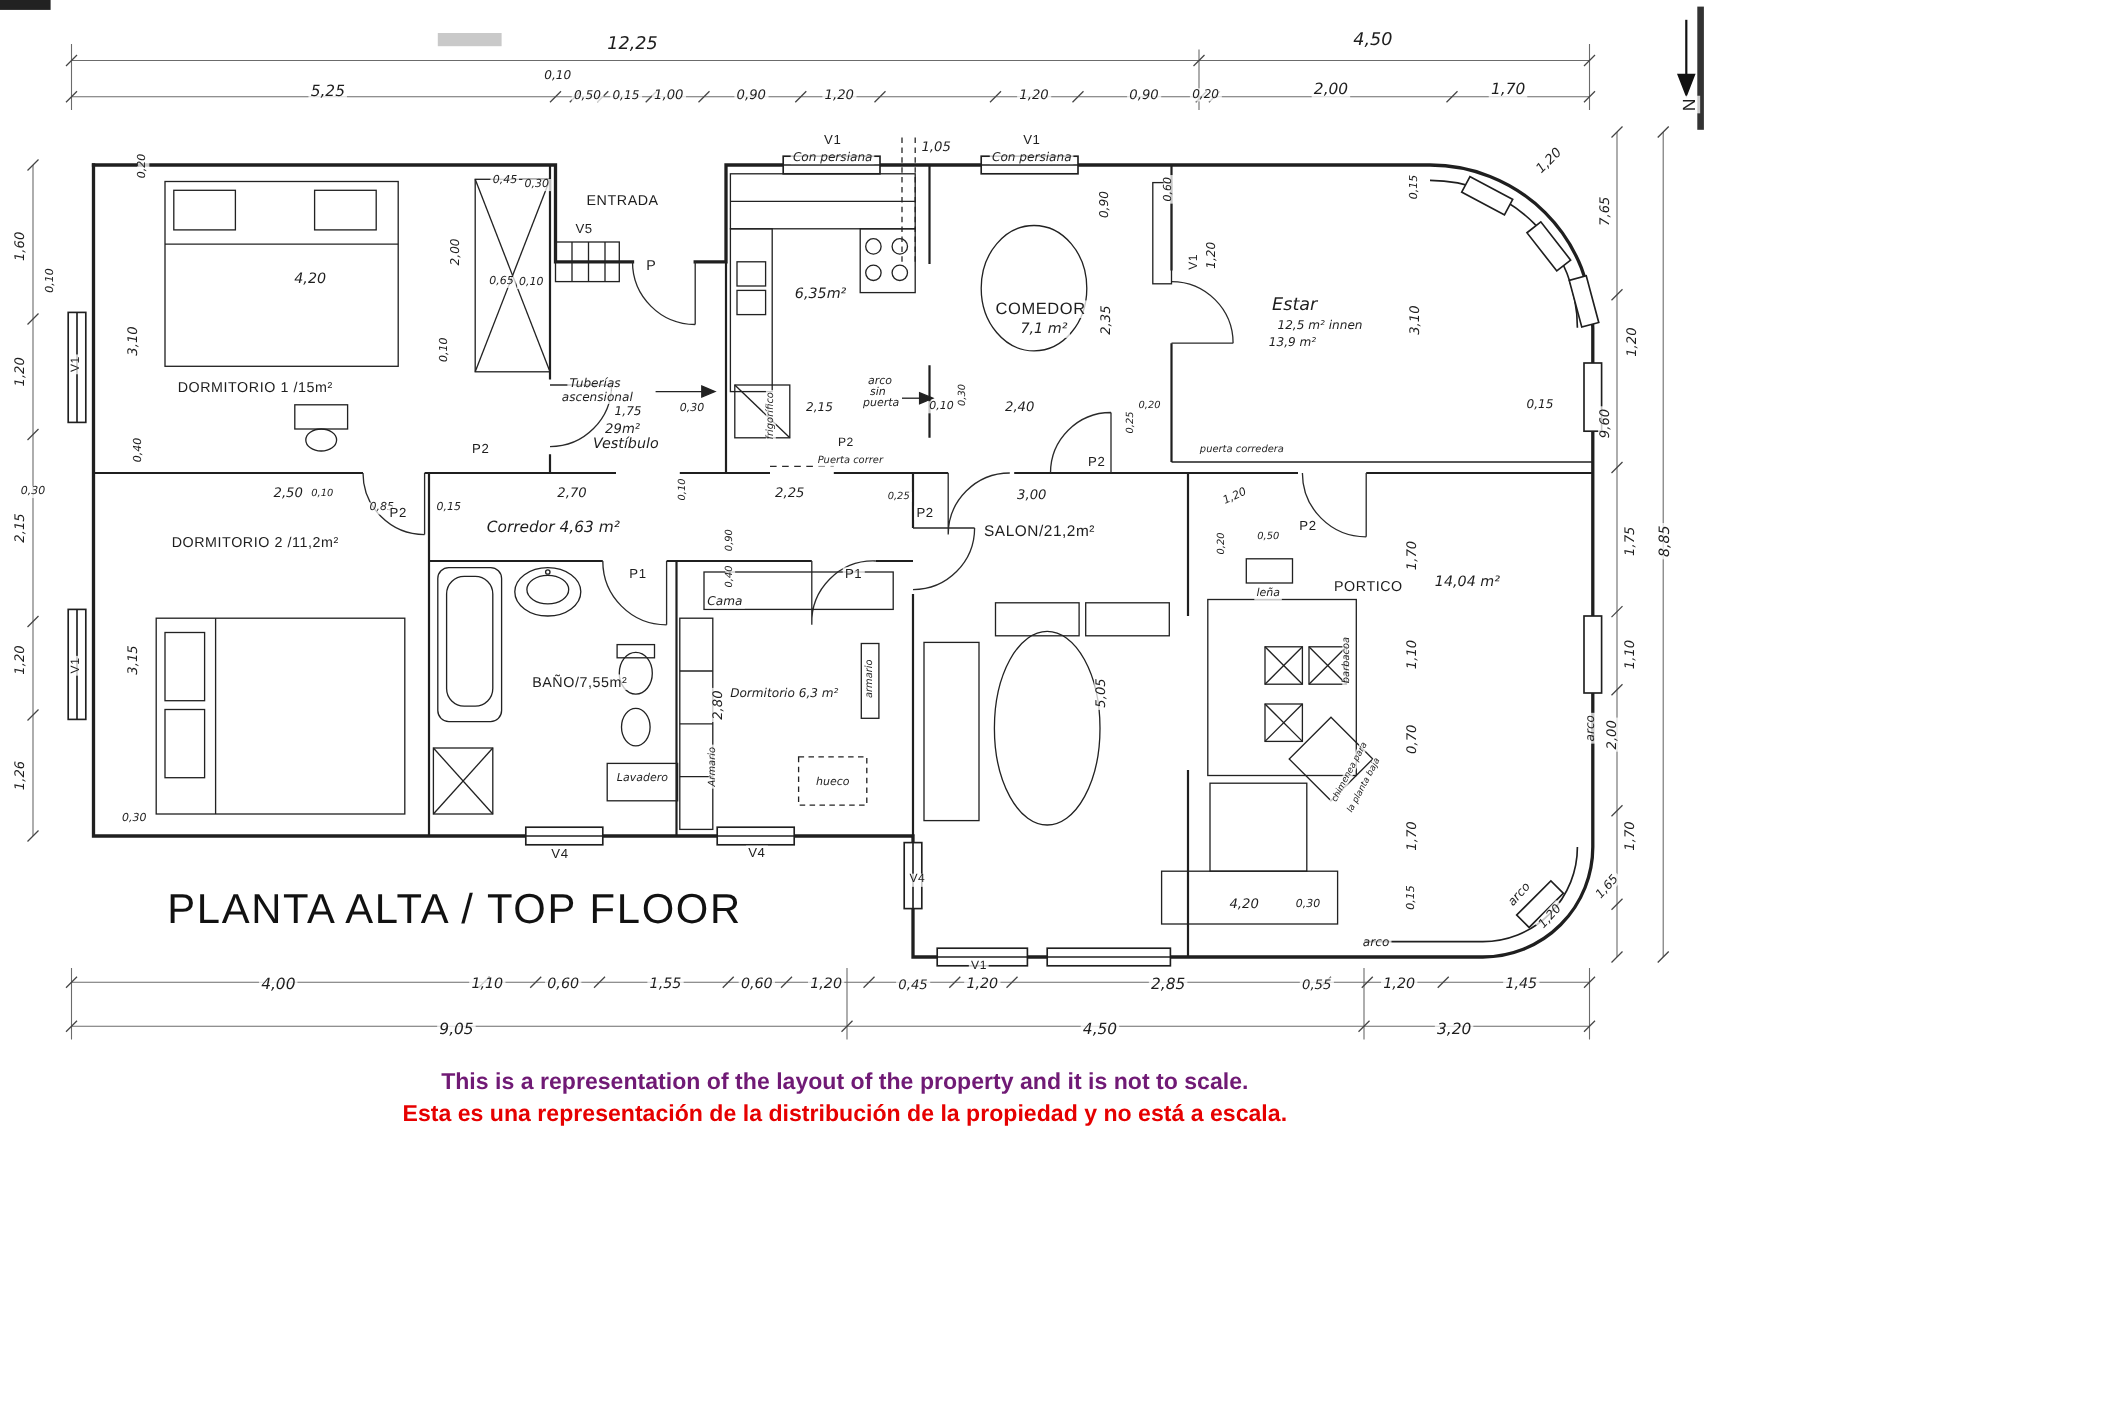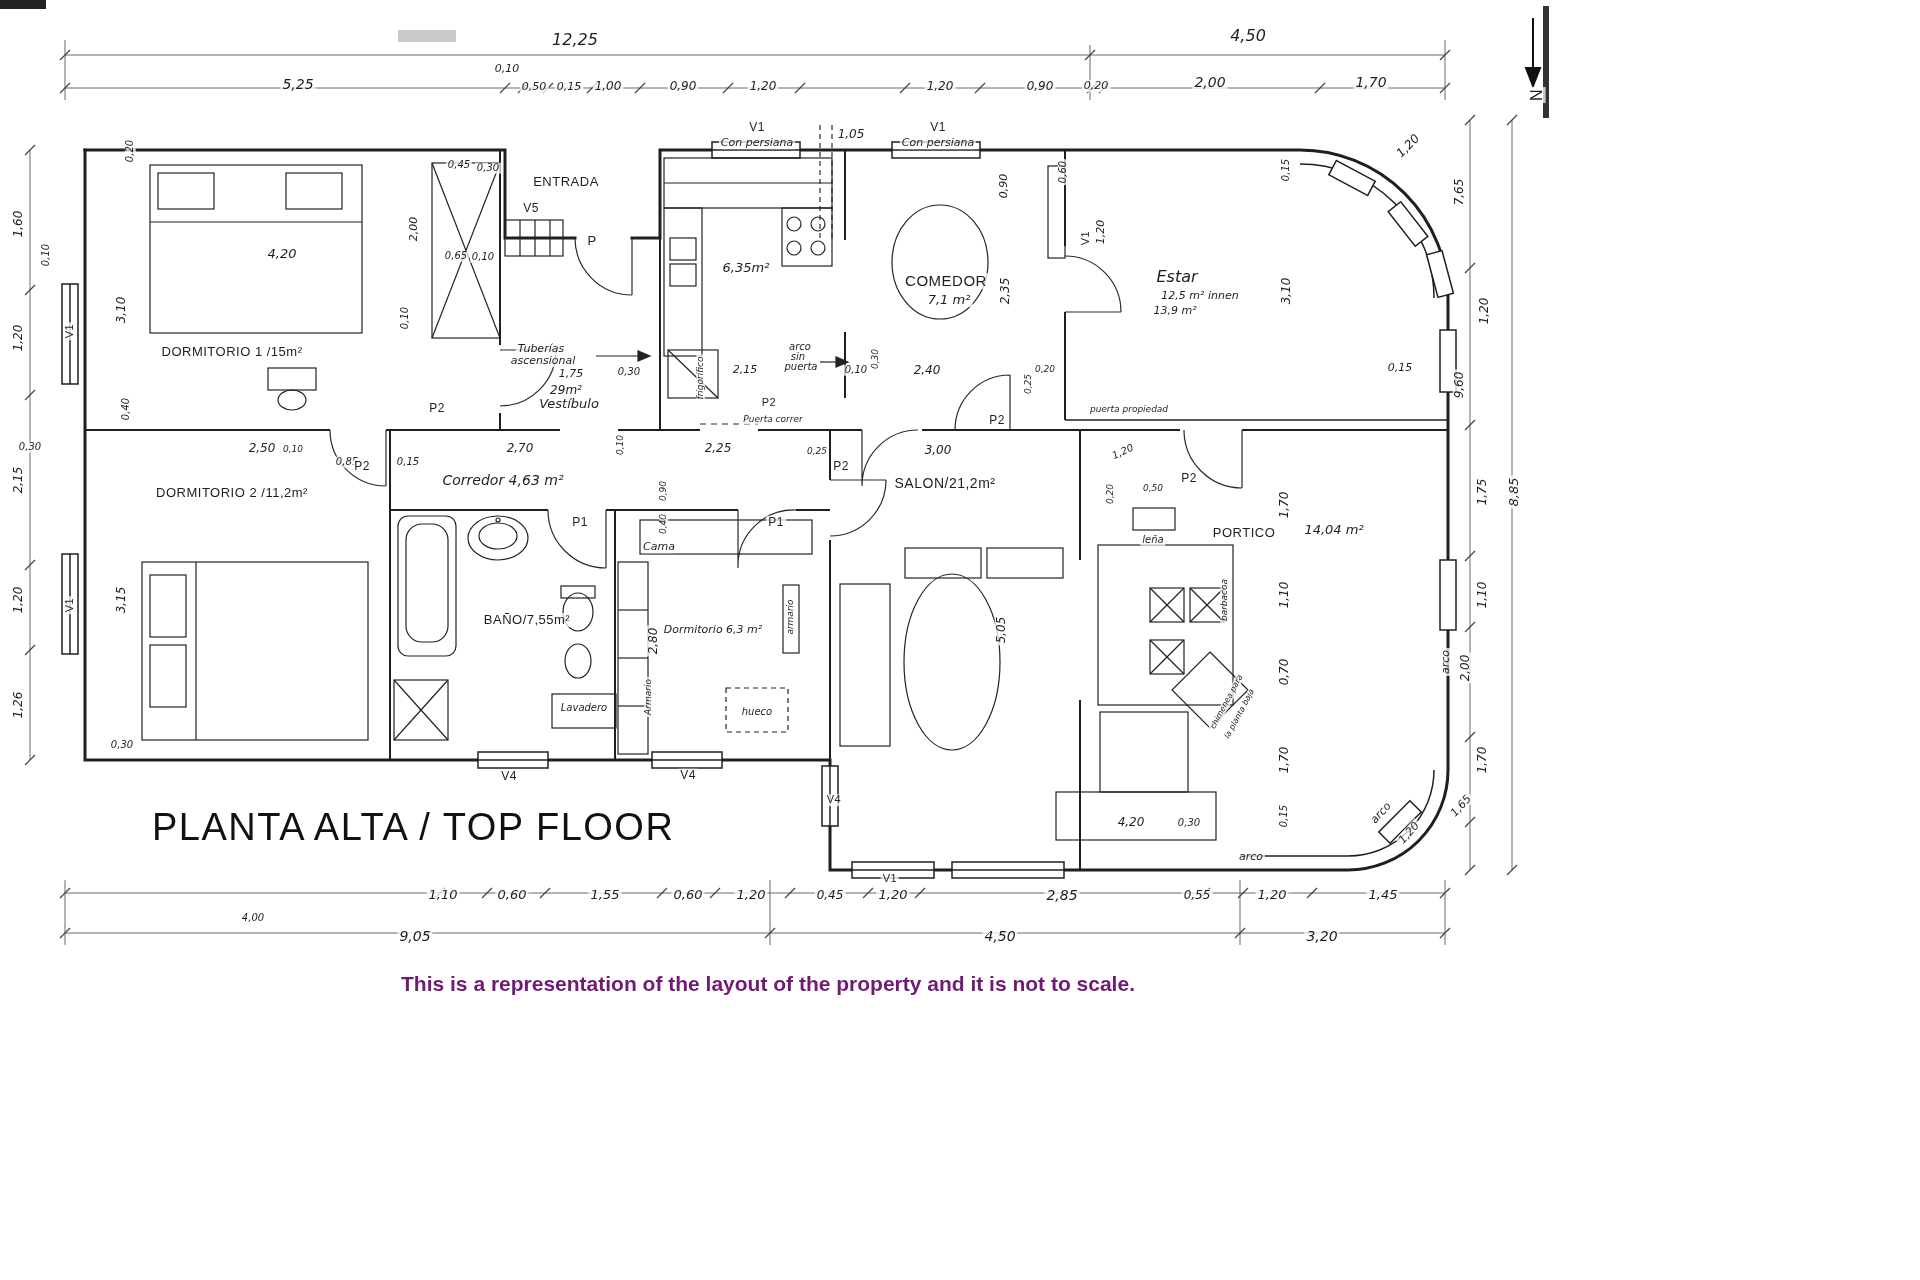--- a/index.html
+++ b/index.html
@@ -333,21 +333,21 @@
       <div class="lbl" style="left: 949px; top: 300px; font-size: 13px; transform: translate(-50%, -50%) rotate(0deg);">7,1 m²</div>
       <div class="lbl" style="left: 1005px; top: 291px; font-size: 12px; transform: translate(-50%, -50%) rotate(-90deg);">2,35</div>
       <div class="lbl" style="left: 1004px; top: 186px; font-size: 11px; transform: translate(-50%, -50%) rotate(-90deg);">0,90</div>
       <div class="lbl" style="left: 1063px; top: 172px; font-size: 10px; transform: translate(-50%, -50%) rotate(-90deg);">0,60</div>
       <div class="lbl print" style="left: 1086px; top: 238px; font-size: 11px; transform: translate(-50%, -50%) rotate(-90deg);">V1</div>
       <div class="lbl" style="left: 1101px; top: 232px; font-size: 11px; transform: translate(-50%, -50%) rotate(-90deg);">1,20</div>
       <div class="lbl print" style="left: 997px; top: 420px; font-size: 12px; transform: translate(-50%, -50%) rotate(0deg);">P2</div>
       <div class="lbl" style="left: 1177px; top: 277px; font-size: 16px; transform: translate(-50%, -50%) rotate(0deg);">Estar</div>
       <div class="lbl" style="left: 1200px; top: 296px; font-size: 11px; transform: translate(-50%, -50%) rotate(0deg);">12,5 m²  innen</div>
       <div class="lbl" style="left: 1175px; top: 311px; font-size: 11px; transform: translate(-50%, -50%) rotate(0deg);">13,9 m²</div>
-      <div class="lbl" style="left: 1129px; top: 410px; font-size: 9px; transform: translate(-50%, -50%) rotate(0deg);">puerta propiedad</div>
+      <div class="lbl" style="left: 1129px; top: 410px; font-size: 9px; transform: translate(-50%, -50%) rotate(0deg);">puerta corredera</div>
       <div class="lbl" style="left: 262px; top: 448px; font-size: 12px; transform: translate(-50%, -50%) rotate(0deg);">2,50</div>
       <div class="lbl" style="left: 293px; top: 450px; font-size: 9px; transform: translate(-50%, -50%) rotate(0deg);">0,10</div>
       <div class="lbl" style="left: 347px; top: 462px; font-size: 10px; transform: translate(-50%, -50%) rotate(0deg);">0,85</div>
       <div class="lbl" style="left: 408px; top: 462px; font-size: 10px; transform: translate(-50%, -50%) rotate(0deg);">0,15</div>
       <div class="lbl" style="left: 520px; top: 448px; font-size: 12px; transform: translate(-50%, -50%) rotate(0deg);">2,70</div>
       <div class="lbl" style="left: 621px; top: 445px; font-size: 9px; transform: translate(-50%, -50%) rotate(-90deg);">0,10</div>
       <div class="lbl" style="left: 718px; top: 448px; font-size: 12px; transform: translate(-50%, -50%) rotate(0deg);">2,25</div>
       <div class="lbl" style="left: 817px; top: 452px; font-size: 9px; transform: translate(-50%, -50%) rotate(0deg);">0,25</div>
       <div class="lbl" style="left: 938px; top: 450px; font-size: 12px; transform: translate(-50%, -50%) rotate(0deg);">3,00</div>
       <div class="lbl" style="left: 1123px; top: 452px; font-size: 10px; transform: translate(-50%, -50%) rotate(-25deg);">1,20</div>
@@ -383,33 +383,34 @@
       <div class="lbl" style="left: 1284px; top: 595px; font-size: 12px; transform: translate(-50%, -50%) rotate(-90deg);">1,10</div>
       <div class="lbl" style="left: 1284px; top: 672px; font-size: 12px; transform: translate(-50%, -50%) rotate(-90deg);">0,70</div>
       <div class="lbl" style="left: 1284px; top: 760px; font-size: 12px; transform: translate(-50%, -50%) rotate(-90deg);">1,70</div>
       <div class="lbl" style="left: 1284px; top: 816px; font-size: 10px; transform: translate(-50%, -50%) rotate(-90deg);">0,15</div>
       <div class="lbl" style="left: 1131px; top: 822px; font-size: 12px; transform: translate(-50%, -50%) rotate(0deg);">4,20</div>
       <div class="lbl" style="left: 1189px; top: 823px; font-size: 10px; transform: translate(-50%, -50%) rotate(0deg);">0,30</div>
       <div class="lbl print" style="left: 509px; top: 776px; font-size: 12px; transform: translate(-50%, -50%) rotate(0deg);">V4</div>
       <div class="lbl print" style="left: 688px; top: 775px; font-size: 12px; transform: translate(-50%, -50%) rotate(0deg);">V4</div>
       <div class="lbl print" style="left: 834px; top: 800px; font-size: 11px; transform: translate(-50%, -50%) rotate(0deg);">V4</div>
       <div class="lbl print" style="left: 890px; top: 879px; font-size: 11px; transform: translate(-50%, -50%) rotate(0deg);">V1</div>
-      <div class="lbl" style="left: 253px; top: 918px; font-size: 10px; transform: translate(-50%, -50%) rotate(0deg);">4,00</div>
+      <div class="lbl" style="left: 253px; top: 895px; font-size: 14px; transform: translate(-50%, -50%) rotate(0deg);">4,00</div>
       <div class="lbl" style="left: 443px; top: 895px; font-size: 13px; transform: translate(-50%, -50%) rotate(0deg);">1,10</div>
       <div class="lbl" style="left: 512px; top: 895px; font-size: 13px; transform: translate(-50%, -50%) rotate(0deg);">0,60</div>
       <div class="lbl" style="left: 605px; top: 895px; font-size: 13px; transform: translate(-50%, -50%) rotate(0deg);">1,55</div>
       <div class="lbl" style="left: 688px; top: 895px; font-size: 13px; transform: translate(-50%, -50%) rotate(0deg);">0,60</div>
       <div class="lbl" style="left: 751px; top: 895px; font-size: 13px; transform: translate(-50%, -50%) rotate(0deg);">1,20</div>
       <div class="lbl" style="left: 830px; top: 895px; font-size: 12px; transform: translate(-50%, -50%) rotate(0deg);">0,45</div>
       <div class="lbl" style="left: 893px; top: 895px; font-size: 13px; transform: translate(-50%, -50%) rotate(0deg);">1,20</div>
       <div class="lbl" style="left: 1062px; top: 895px; font-size: 14px; transform: translate(-50%, -50%) rotate(0deg);">2,85</div>
       <div class="lbl" style="left: 1197px; top: 895px; font-size: 12px; transform: translate(-50%, -50%) rotate(0deg);">0,55</div>
       <div class="lbl" style="left: 1272px; top: 895px; font-size: 13px; transform: translate(-50%, -50%) rotate(0deg);">1,20</div>
       <div class="lbl" style="left: 1383px; top: 895px; font-size: 13px; transform: translate(-50%, -50%) rotate(0deg);">1,45</div>
       <div class="lbl" style="left: 415px; top: 936px; font-size: 14px; transform: translate(-50%, -50%) rotate(0deg);">9,05</div>
       <div class="lbl" style="left: 1000px; top: 936px; font-size: 14px; transform: translate(-50%, -50%) rotate(0deg);">4,50</div>
       <div class="lbl" style="left: 1322px; top: 936px; font-size: 14px; transform: translate(-50%, -50%) rotate(0deg);">3,20</div>
       <div class="lbl print" style="left: 1537px; top: 95px; font-size: 16px; transform: translate(-50%, -50%) rotate(-90deg);">N</div>
     </div>
 
   <div id="title">PLANTA ALTA  /  TOP FLOOR</div>
   <div class="disclaimer" id="disc-en">This is a representation of the layout of the property and it is not to scale.</div>
+  <div class="disclaimer" id="disc-es">Esta es una representación de la distribución de la propiedad y no está a escala.</div>
 </div>
 
 </body></html>

